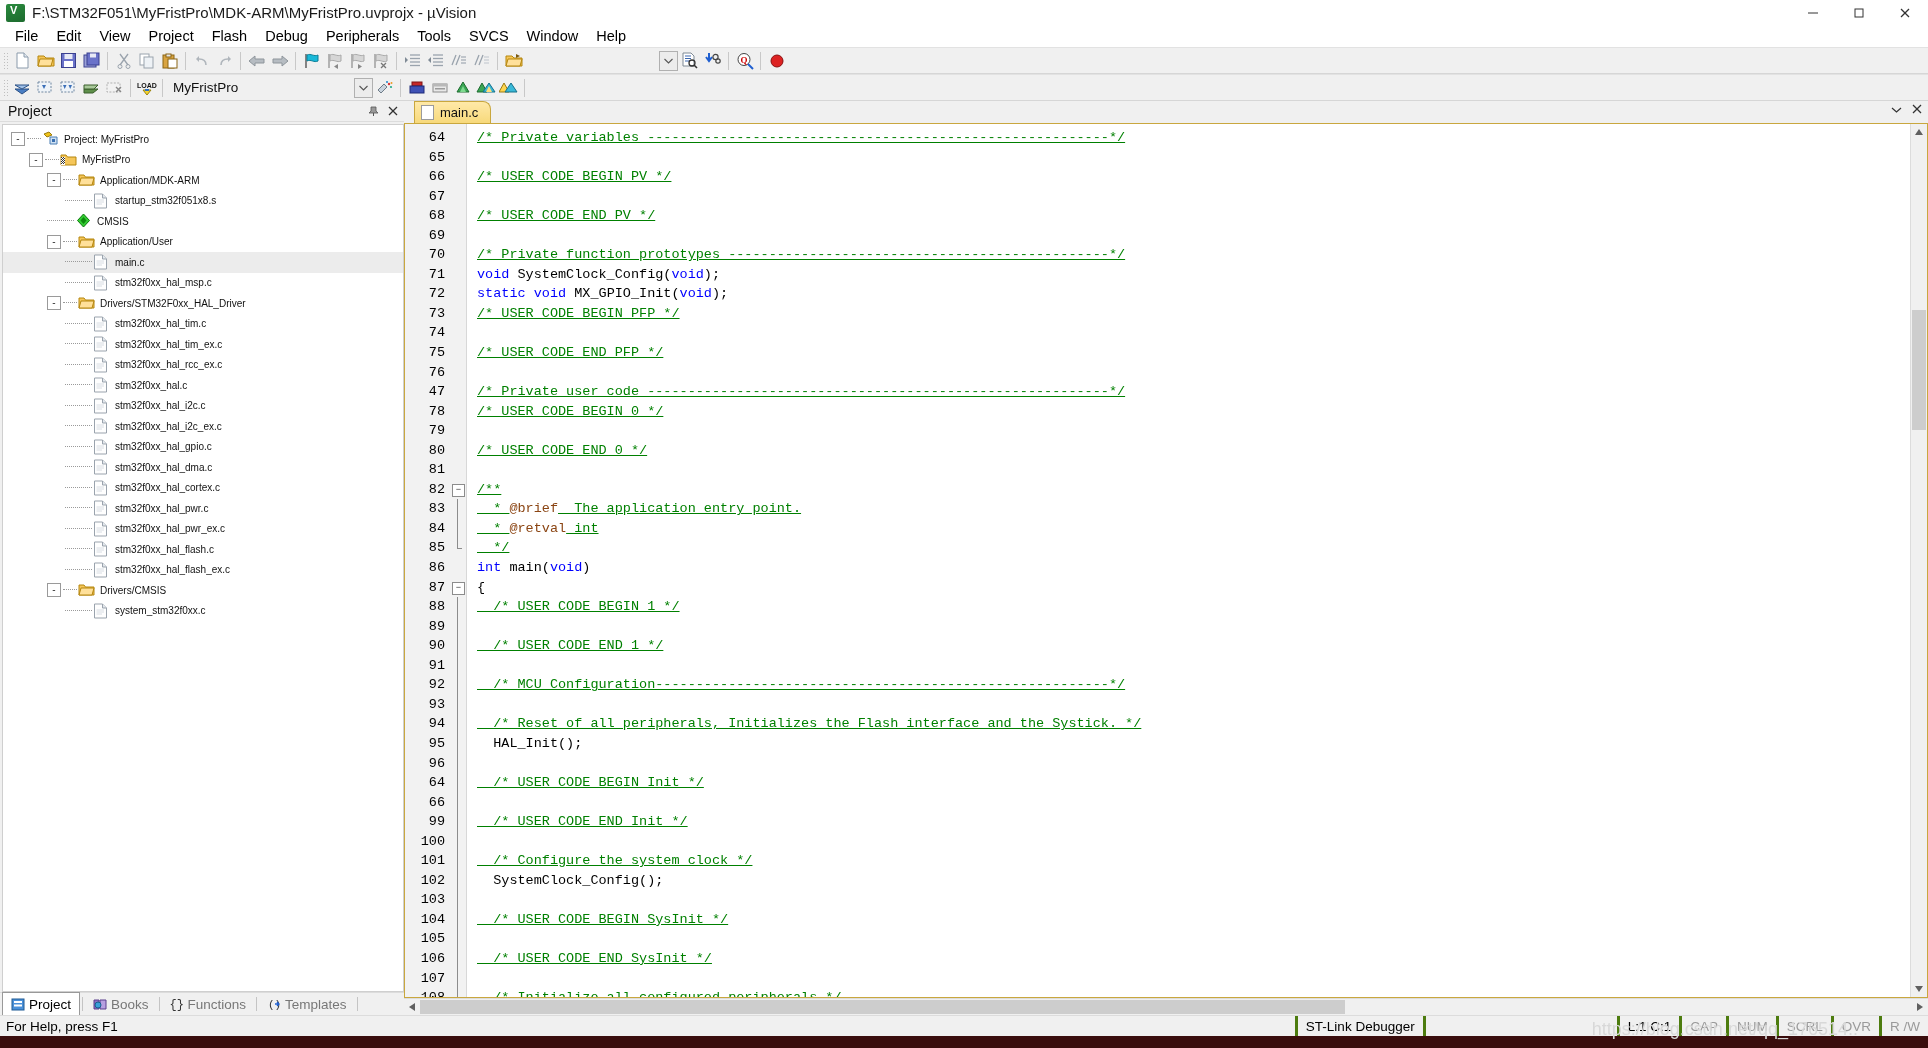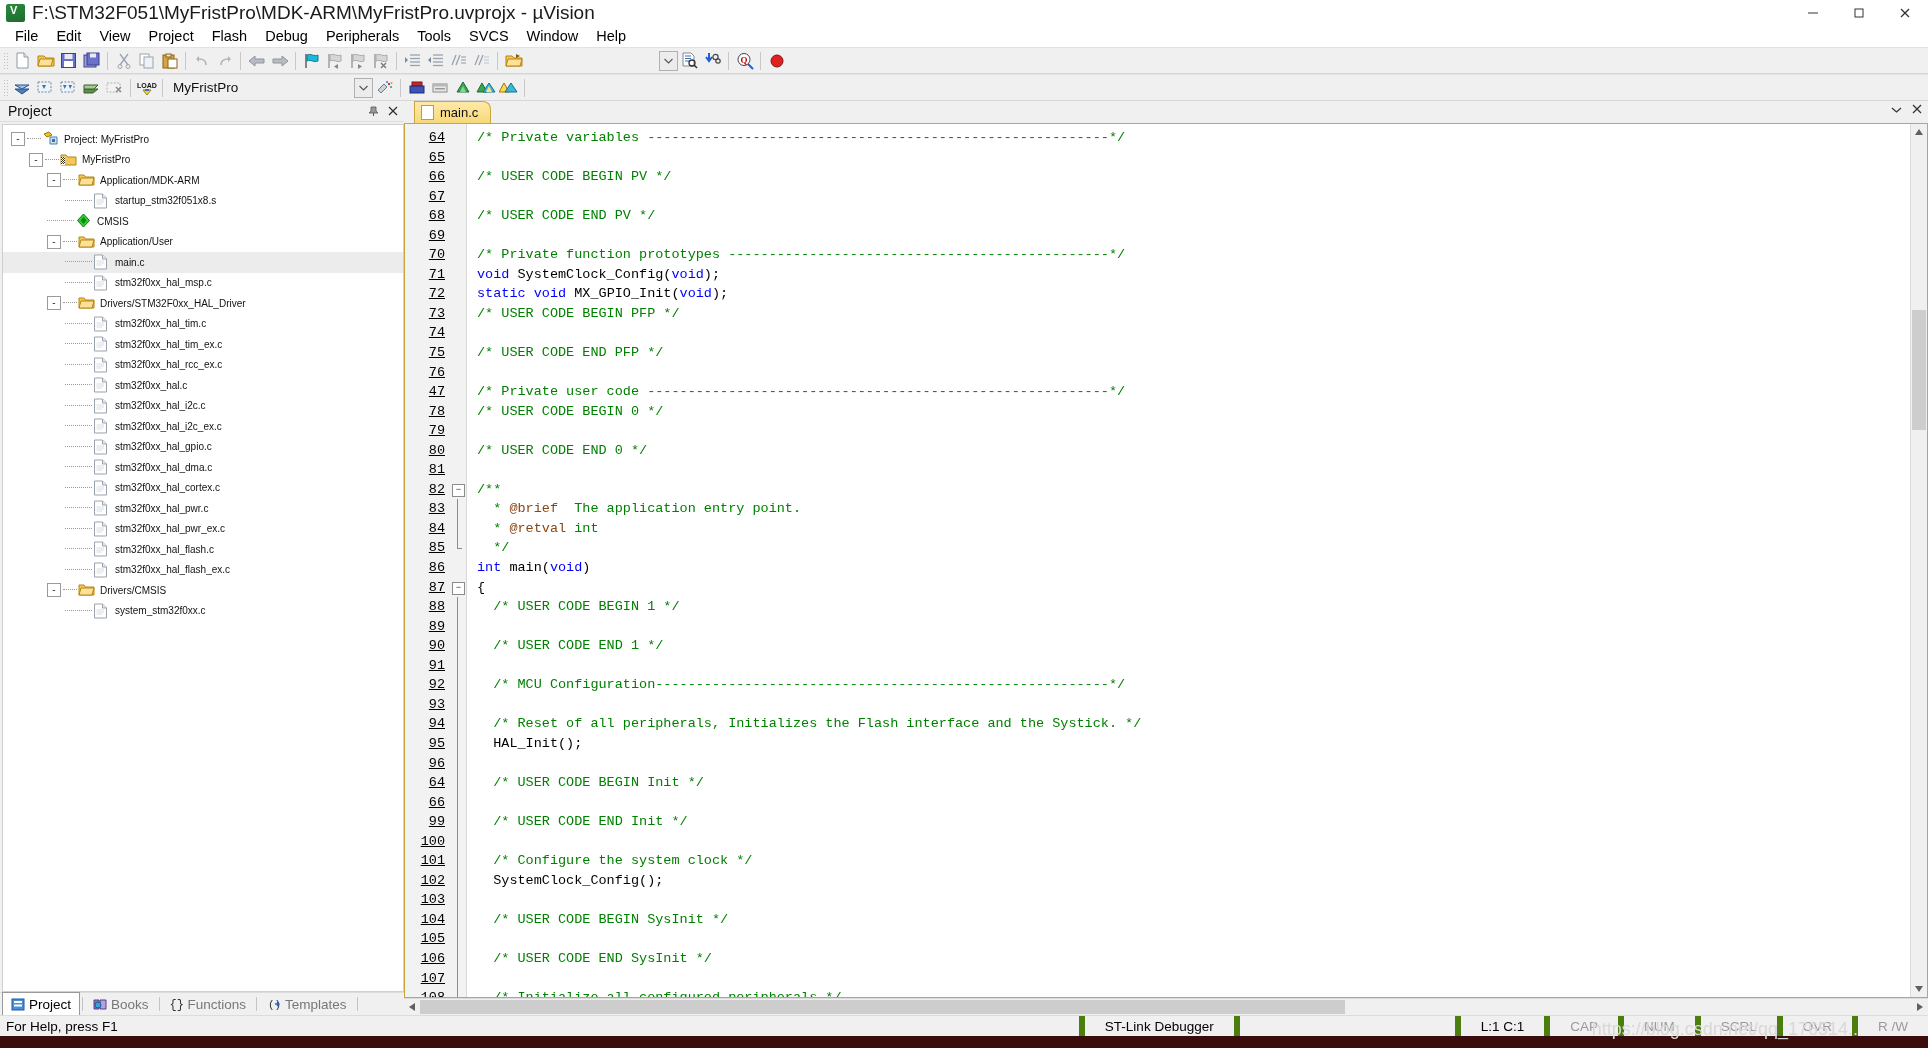--- a/index.html
+++ b/index.html
@@ -10,21 +10,21 @@
     font-size:15px;color:#000;
     -webkit-font-smoothing:antialiased;
   }
   .app{position:relative;width:1928px;height:1048px;display:flex;flex-direction:column;background:#f0f0f0;}
 
   
   .titlebar{height:25px;background:#ffffff;display:flex;align-items:center;flex:0 0 auto;}
   .tb-icon{width:19px;height:18px;margin:0 7px 0 6px;border-radius:2px;
     background:linear-gradient(160deg,#2a8a3e,#1d6b2e);position:relative;flex:0 0 auto;}
   .tb-icon::after{content:"V";position:absolute;left:4px;top:0px;color:#fff;font-size:11px;font-weight:bold;font-family:"Liberation Sans",sans-serif;}
-  .tb-title{font-size:19px;color:#1a1a1a;white-space:nowrap;}
+  .tb-title{font-size:15px;color:#1a1a1a;white-space:nowrap;}
   .tb-spacer{flex:1 1 auto;}
   .winbtn{width:46px;height:25px;display:flex;align-items:center;justify-content:center;font-size:14px;color:#333;}
   .winbtn svg{display:block;}
 
   
   .menubar{height:22px;background:#ffffff;display:flex;align-items:center;padding-left:6px;flex:0 0 auto;}
   .menuitem{padding:2px 9px;font-size:14.5px;color:#000;white-space:nowrap;}
 
   
   .toolbar{height:25px;background:#f0f0f0;display:flex;align-items:center;
@@ -68,33 +68,33 @@
   .tab{height:21px;display:flex;align-items:center;padding:0 12px 0 6px;
     background:linear-gradient(180deg,#ffe9a8,#f7d97b);
     border:1px solid #c9a73e;border-bottom:none;font-size:13px;color:#111;
     border-radius:0 8px 0 0;margin-left:10px;}
   .tab .tabico{width:11px;height:13px;background:#fff;border:1px solid #9b9b9b;margin-right:6px;flex:0 0 auto;}
   .tabctl{position:absolute;right:6px;top:3px;display:flex;gap:10px;color:#333;font-size:11px;}
   .code-area{flex:1 1 auto;display:flex;background:#fff;border:1px solid #c9a73e;min-height:0;position:relative;overflow:hidden;}
   .code-scroll{flex:1 1 auto;display:flex;min-width:0;overflow:hidden;}
   .gutter{width:45px;flex:0 0 auto;background:#f2f2f2;text-align:right;
     font-family:"Liberation Mono",monospace;font-size:13.5px;color:#000;padding-top:4px;}
-  .gutter div{height:19.55px;line-height:19.55px;padding-right:5px;text-decoration:underline;}
+  .gutter div{height:19.55px;line-height:19.55px;padding-right:5px;}
   .foldcol{width:16px;flex:0 0 auto;background:#f2f2f2;border-right:1px solid #d8d8d8;
     padding-top:4px;position:relative;}
   .foldcol .fr{height:19.55px;position:relative;}
   .fbox{position:absolute;left:2px;top:4px;width:11px;height:11px;border:1px solid #8c8c8c;
     background:#fff;font-size:9px;line-height:9px;text-align:center;color:#333;}
   .fline{position:absolute;left:7px;top:0;bottom:0;width:1px;background:#8c8c8c;}
   .fend{position:absolute;left:7px;top:0;height:10px;width:1px;background:#8c8c8c;}
   .fend::after{content:"";position:absolute;left:0;top:10px;width:5px;height:1px;background:#8c8c8c;}
   .codecol{flex:1 1 auto;min-width:0;padding-top:4px;padding-left:10px;overflow:hidden;
     font-family:"Liberation Mono",monospace;font-size:13.5px;white-space:pre;}
   .codecol div{height:19.55px;line-height:19.55px;}
-  .c-cm{color:#008000;}
+  .c-cm{color:#008000;text-decoration:underline;}
   .c-kw{color:#0000ff;}
   .c-doc{color:#8b4513;}
   .c-tx{color:#000000;margin-top:8px;}
 
   
   .vsb{width:16px;flex:0 0 auto;background:#f0f0f0;border-left:1px solid #dcdcdc;
     display:flex;flex-direction:column;}
   .sb-arrow{height:16px;display:flex;align-items:center;justify-content:center;
     background:#f0f0f0;color:#606060;font-size:8px;}
   .sb-track{flex:1 1 auto;background:#f0f0f0;position:relative;}
@@ -110,21 +110,21 @@
   .btab{display:flex;align-items:center;padding:2px 8px;font-size:13.5px;color:#777;height:19px;}
   .btab.active{background:#fff;border:1px solid #999;border-bottom:1px solid #fff;color:#000;font-weight:normal;}
   .btab .bico{width:14px;height:13px;margin-right:4px;flex:0 0 auto;}
   .btab-sep{width:1px;height:14px;background:#c4c4c4;margin:0 2px;}
 
   
   .statusbar{height:20px;display:flex;align-items:center;background:#f0f0f0;flex:0 0 auto;
     border-top:1px solid #dcdcdc;font-size:13.5px;color:#000;}
   .sb-help{padding-left:6px;flex:0 0 auto;}
   .sb-grow{flex:1 1 auto;}
-  .sb-cell{padding:0 20px;border-left:6px solid #4d7c0f;height:20px;display:flex;align-items:center;
+  .sb-cell{padding:0 8px;border-left:3px solid #4d7c0f;height:20px;display:flex;align-items:center;
     white-space:nowrap;}
   .sb-cell.dim{color:#9a9a9a;}
   .bottomstrip{height:12px;background:#3a0d0d;flex:0 0 auto;}
   .watermark{position:absolute;right:70px;bottom:8px;font-size:18px;color:#d8d8d8;
     pointer-events:none;white-space:nowrap;}
 </style>
 </head>
 <body>
 
 <div class="app">

